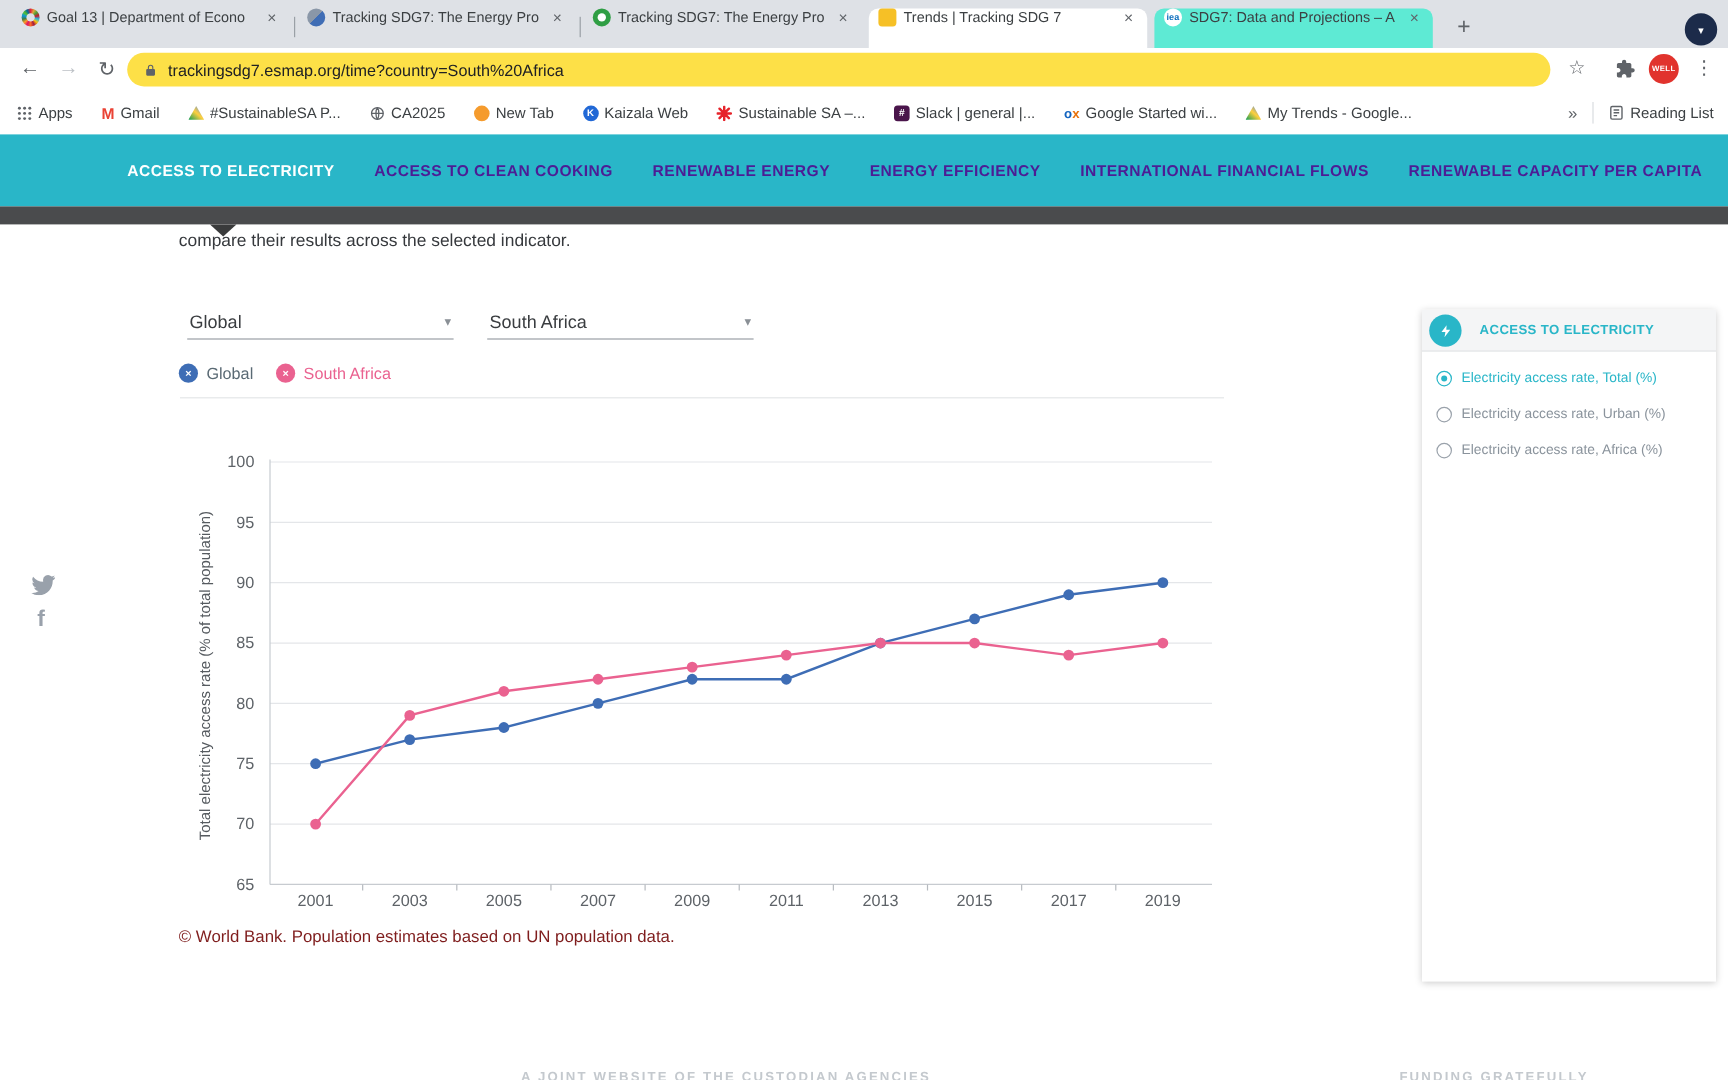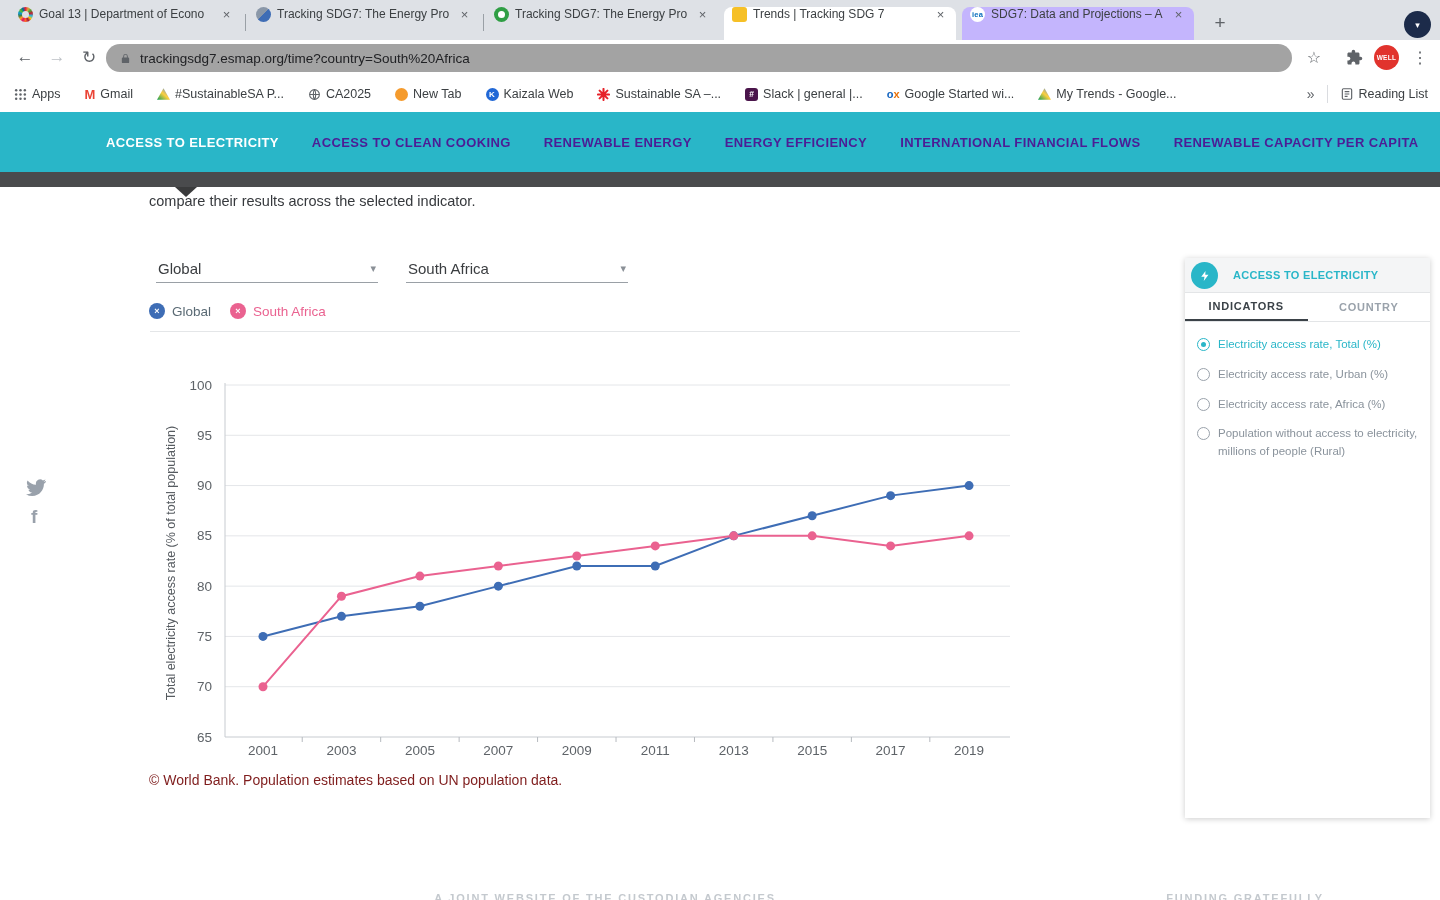--- a/index.html
+++ b/index.html
@@ -5,38 +5,38 @@
   *{margin:0;padding:0;box-sizing:border-box}
   html,body{width:1440px;height:900px;overflow:hidden}
   body{font-family:"Liberation Sans",sans-serif;background:#fff;position:relative;color:#202124}
 
   
   .tabstrip{position:absolute;left:0;top:0;width:1440px;height:40px;background:#dee1e6}
   .tab{position:absolute;top:7px;height:33px;width:232px;display:flex;align-items:flex-start;padding:0 8px;cursor:pointer}
   .tab-title{flex:1;font-size:12px;color:#3c4043;white-space:nowrap;overflow:hidden;margin:0 6px}
   .tab-close{color:#5f6368;font-size:13px;width:15px;text-align:center;cursor:pointer;flex:none}
   .tab.active{background:#fff;border-radius:8px 8px 0 0;z-index:3}
-  .tab.shaded{background:#c4b5fd;border-radius:8px 8px 0 0}
+  .tab.shaded{background:#5eead4;border-radius:8px 8px 0 0}
   .tab-divider{position:absolute;top:14px;width:1px;height:17px;background:#9aa0a6}
   .fav{width:15px;height:15px;flex:none;border-radius:50%;display:flex;align-items:center;justify-content:center}
   .fav-sdg{background:conic-gradient(#e5243b,#dda63a,#4c9f38,#c5192d,#26bde2,#fcc30b,#a21942,#fd6925,#dd1367,#fd9d24,#3f7e44,#0a97d9,#56c02b,#00689d,#e5243b);position:relative}
   .fav-sdg::after{content:"";position:absolute;inset:4px;background:#dee1e6;border-radius:50%}
   .fav-globegray{background:linear-gradient(135deg,#8a97a8 50%,#3f6db5 50%)}
   .fav-green{background:#2f9e44;position:relative}
   .fav-green::after{content:"";position:absolute;inset:4px;border-radius:50%;background:#fff}
   .fav-yellow{background:#f6c026;border-radius:3px}
   .fav-iea{background:#fff;color:#0a6ebd;font-weight:bold;font-size:7.5px;letter-spacing:.2px}
   .newtab-btn{position:absolute;left:1206px;top:9px;width:28px;height:28px;display:flex;align-items:center;justify-content:center;font-size:19px;color:#5f6368;cursor:pointer;border-radius:50%}
   .profile-circle{position:absolute;left:1404px;top:11px;width:27px;height:27px;border-radius:50%;background:#1c2b4a;color:#fff;display:flex;align-items:center;justify-content:center;font-size:9px;cursor:pointer}
 
   
   .toolbar{position:absolute;left:0;top:40px;width:1440px;height:36px;background:#fff}
   .nav-btn{position:absolute;top:4px;width:26px;height:26px;display:flex;align-items:center;justify-content:center;font-size:17px;color:#5f6368;cursor:pointer}
   .nav-btn.disabled{color:#bdc1c6}
-  .omnibox{position:absolute;left:106px;top:4px;width:1186px;height:28px;background:#a3a3a3;border-radius:14px;display:flex;align-items:center;padding:0 14px;cursor:text}
+  .omnibox{position:absolute;left:106px;top:4px;width:1186px;height:28px;background:#fde047;border-radius:14px;display:flex;align-items:center;padding:0 14px;cursor:text}
   .omnibox .url{margin-left:9px;font-size:13.5px;color:#202124;white-space:nowrap;overflow:hidden}
   .tb-icon{position:absolute;top:4px;width:24px;height:26px;display:flex;align-items:center;justify-content:center;color:#5f6368;font-size:16px;cursor:pointer}
   .well-badge{position:absolute;left:1374px;top:5px;width:25px;height:25px;border-radius:50%;background:#e1332d;color:#fff;font-size:6.5px;font-weight:bold;display:flex;align-items:center;justify-content:center;letter-spacing:.3px;cursor:pointer}
 
   
   .bookmarks{position:absolute;left:0;top:76px;width:1440px;height:36px;background:#fff;display:flex;align-items:center;padding-left:14px;gap:24px}
   .bm{display:inline-flex;align-items:center;gap:5px;font-size:12.5px;color:#3c4043;white-space:nowrap;cursor:pointer}
   .bm-dot{width:13px;height:13px;border-radius:50%;flex:none;display:flex;align-items:center;justify-content:center}
   .bm-gmail{color:#ea4335;font-weight:bold;font-size:13px}
   .bm-square{width:13px;height:13px;border-radius:3px;flex:none;display:flex;align-items:center;justify-content:center}
@@ -331,38 +331,30 @@
 
 <div class="panel">
   <div class="panel-header">
     <span class="bolt-circle">
       <svg width="12" height="12" viewBox="0 0 24 24" fill="#fff">
           <path d="M13 2L4.5 13.5H11L9.5 22 19 9.5h-6.5z"></path>
         </svg>
     </span>
     <span class="panel-title">ACCESS TO ELECTRICITY</span>
   </div>
-  <div class="panel-tabs">
-    <div class="panel-tab active">INDICATORS</div>
-    <div class="panel-tab">COUNTRY</div>
-  </div>
   <div class="ind-list">
     <div class="ind sel">
       <span class="radio"></span>
       <span class="ind-label">Electricity access rate, Total (%)</span>
     </div>
     <div class="ind">
       <span class="radio"></span>
       <span class="ind-label">Electricity access rate, Urban (%)</span>
     </div>
     <div class="ind">
       <span class="radio"></span>
       <span class="ind-label">Electricity access rate, Africa (%)</span>
     </div>
-    <div class="ind">
-      <span class="radio"></span>
-      <span class="ind-label">Population without access to electricity, millions of people (Rural)</span>
-    </div>
   </div>
 </div>
 
 <div class="footer-left">A JOINT WEBSITE OF THE CUSTODIAN AGENCIES</div>
 <div class="footer-right">FUNDING GRATEFULLY</div>
 
 </body></html>

